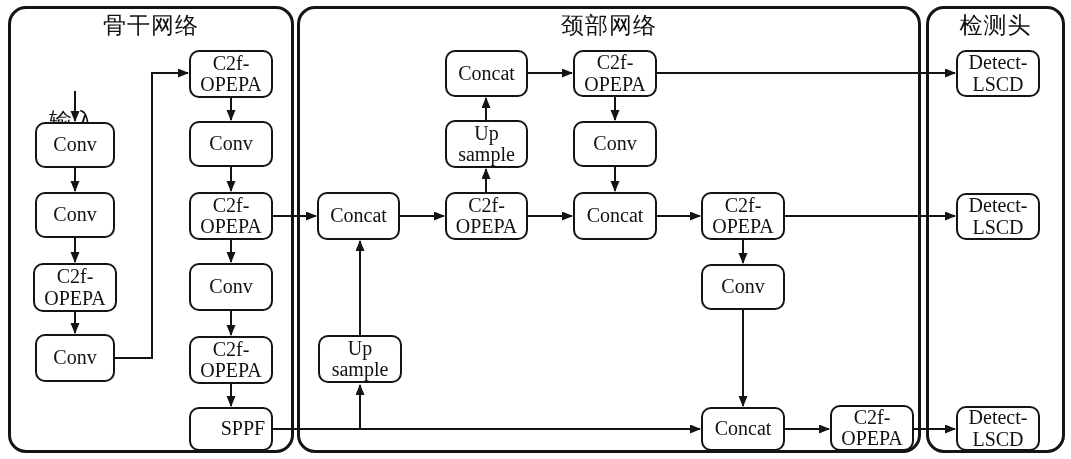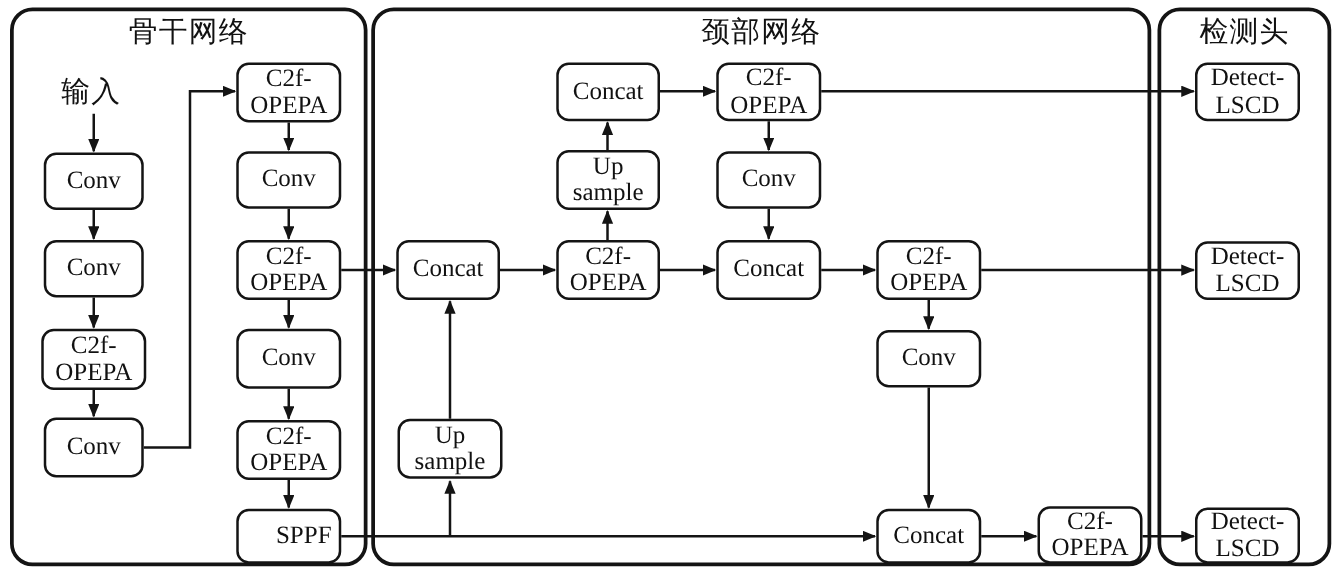--- a/index.html
+++ b/index.html
@@ -38,20 +38,21 @@
     box-sizing:border-box;
     font-size:20px;
     line-height:1.07;
     white-space:pre-line;
   }
   .free-label{
     position:absolute;
     display:flex;align-items:center;justify-content:center;
     font-size:23px;
     letter-spacing:1px;
+    margin-top:48px;
   }
 </style>
 </head>
 <body>
 
 <div class="canvas">
 
   <div class="panel" style="left:8px;top:6px;width:286px;height:447px;"></div>
   <div class="panel" style="left:297px;top:6px;width:624px;height:447px;"></div>
   <div class="panel" style="left:926px;top:6px;width:139px;height:447px;"></div>

